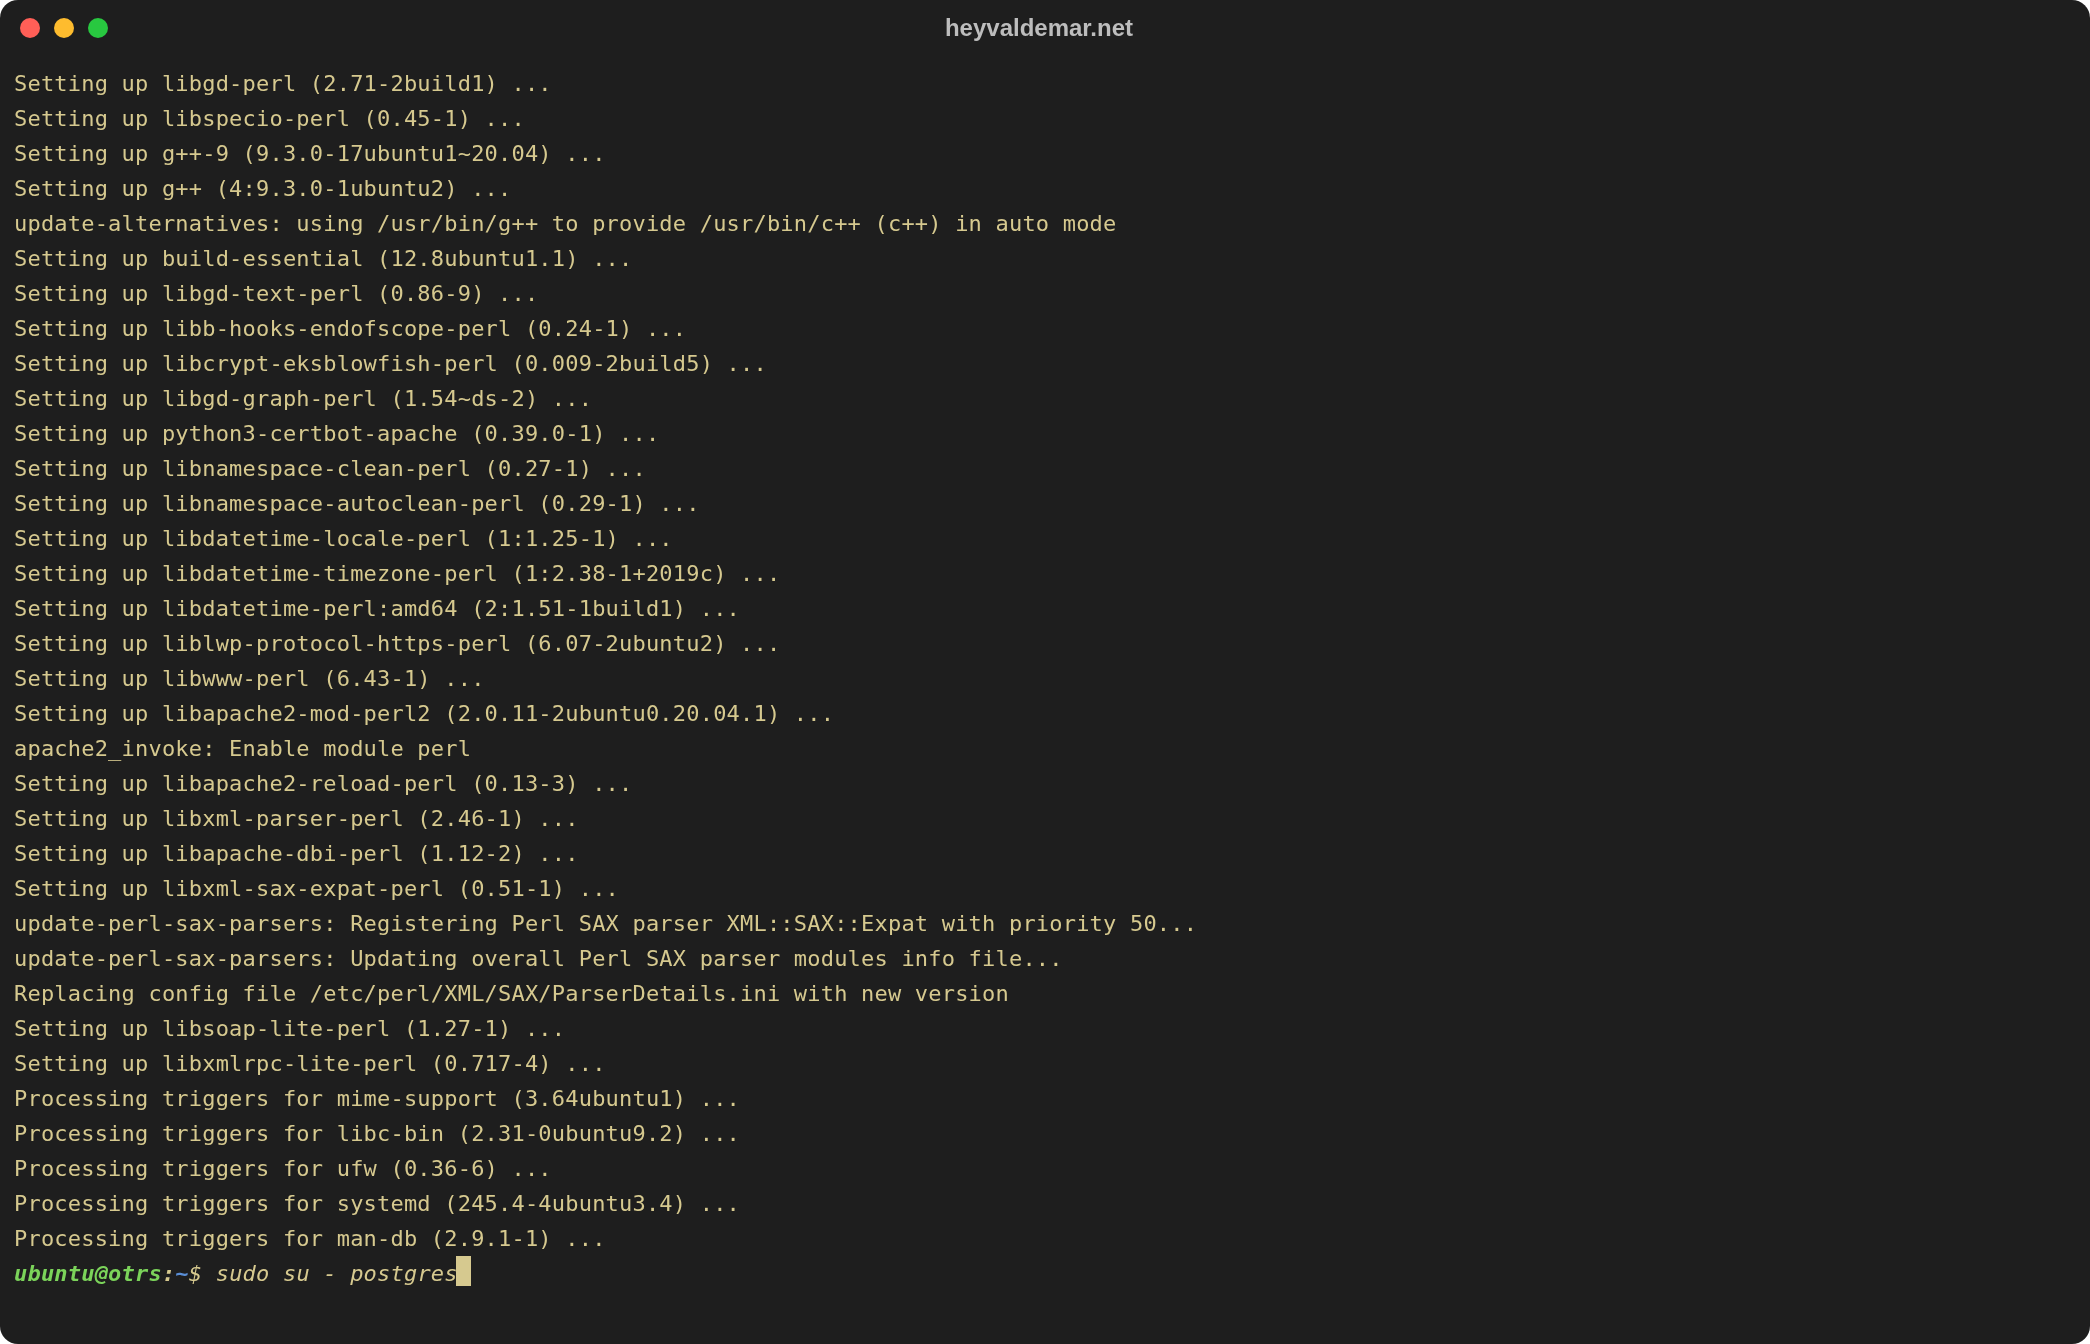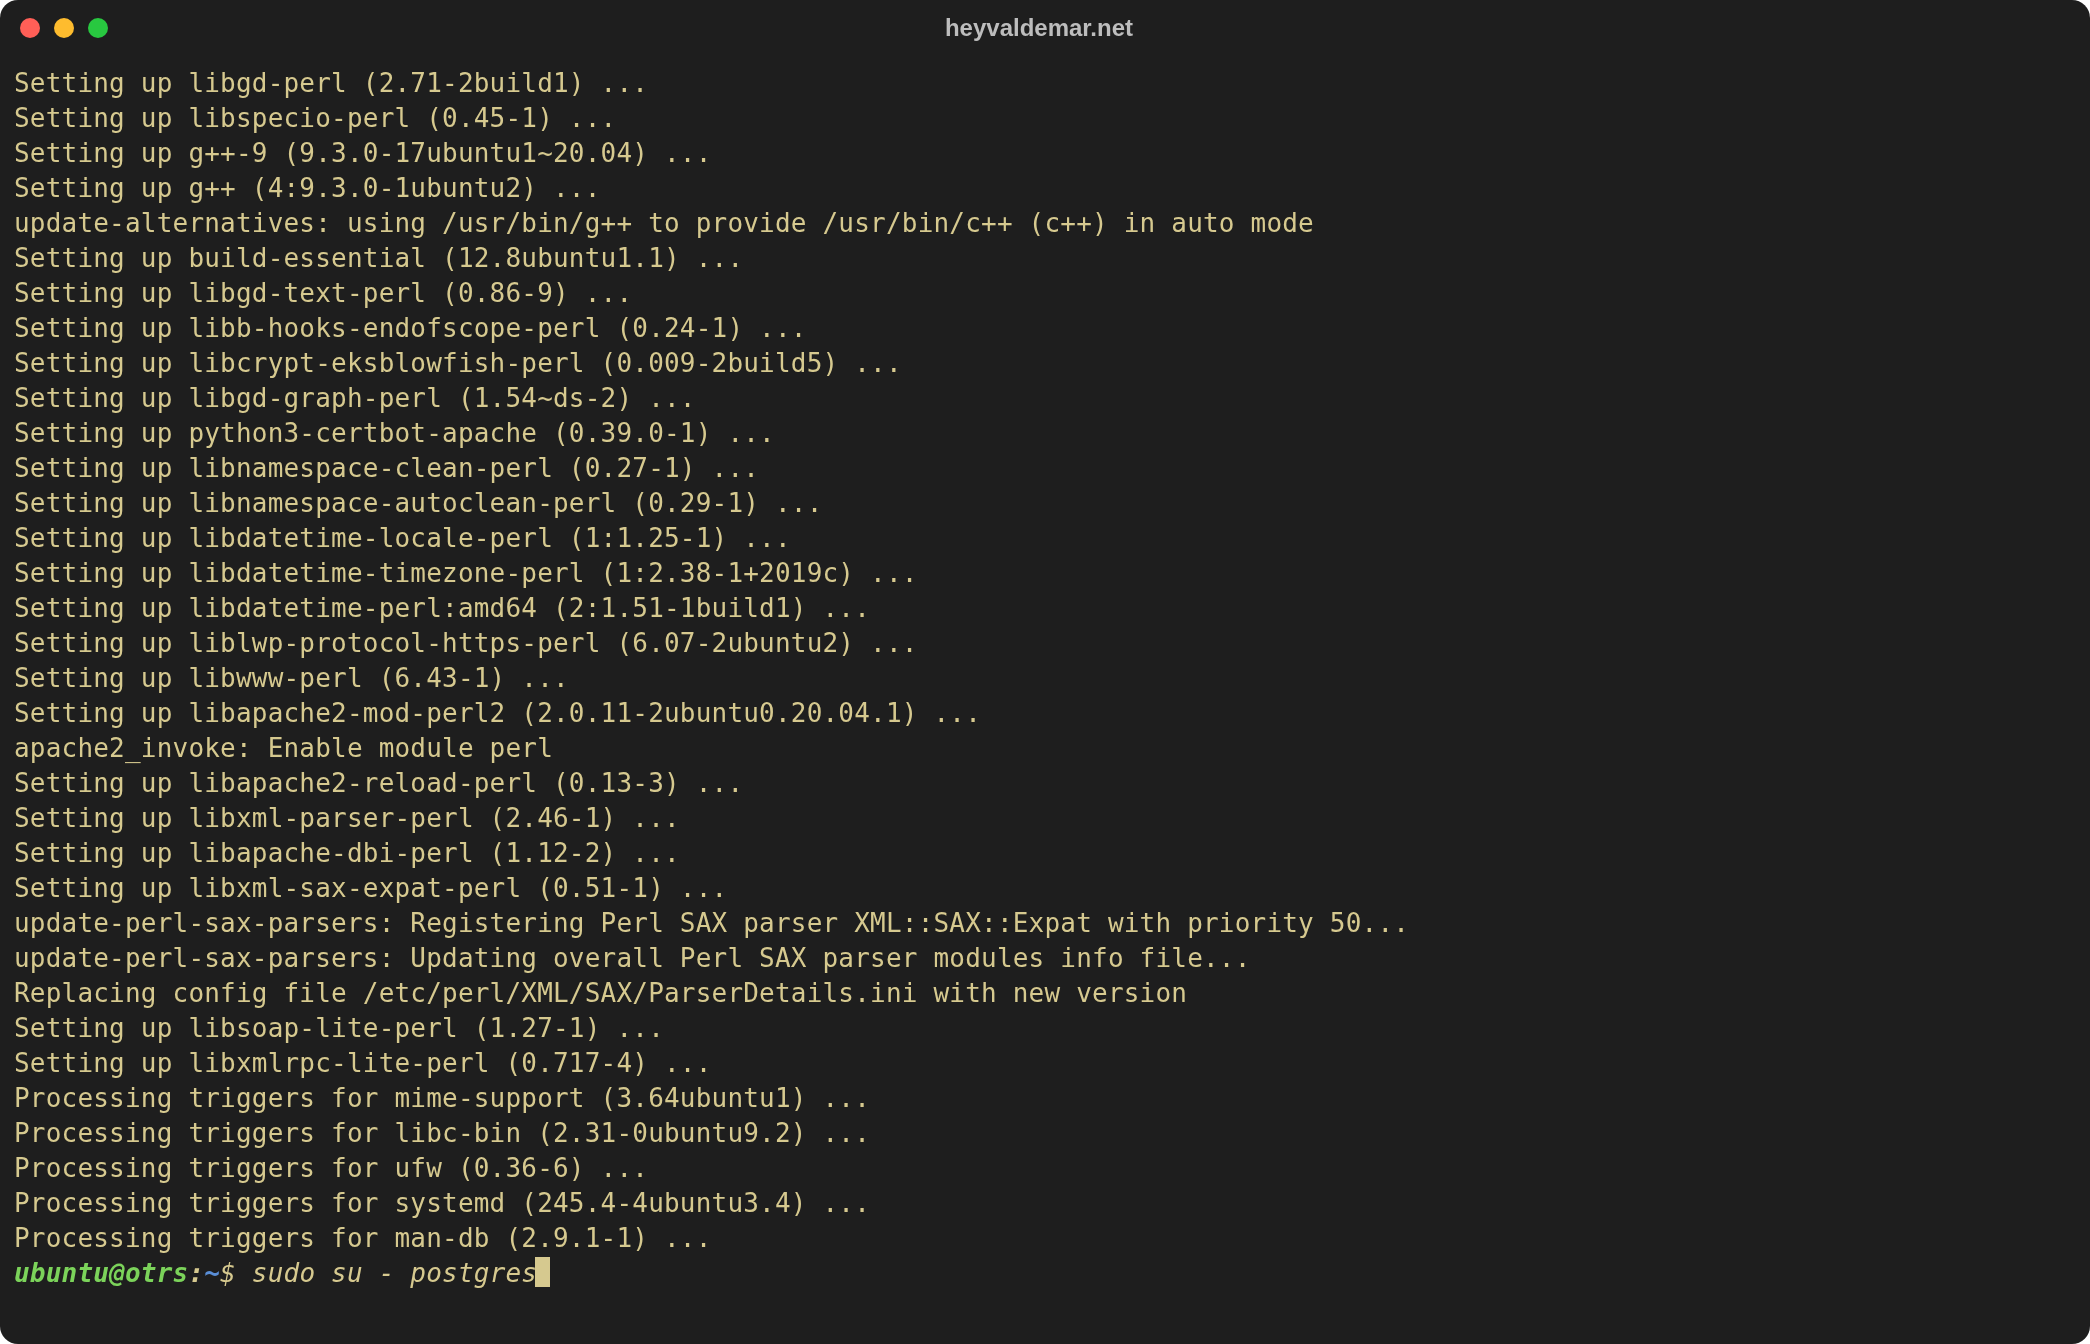--- a/index.html
+++ b/index.html
@@ -43,21 +43,21 @@
     left: 0; right: 12px;
     text-align: center;
     color: #bdbdbd;
     font-family: -apple-system, BlinkMacSystemFont, "Helvetica Neue", sans-serif;
     font-size: 24px;
     font-weight: 600;
     pointer-events: none;
   }
   .terminal {
     padding: 10px 14px 14px 14px;
-    font-size: 26px;
+    font-size: 22px;
     line-height: 35px;
     white-space: pre;
     color: #d6c98f;
     letter-spacing: 0.2px;
   }
   .prompt-line { color: #d6c98f; font-style: italic; }
   .prompt-user { color: #7bd35a; font-weight: bold; }
   .prompt-colon { color: #d6c98f; font-weight: bold; }
   .prompt-path { color: #5a8ed6; font-weight: bold; }
   .prompt-dollar { color: #d6c98f; }

